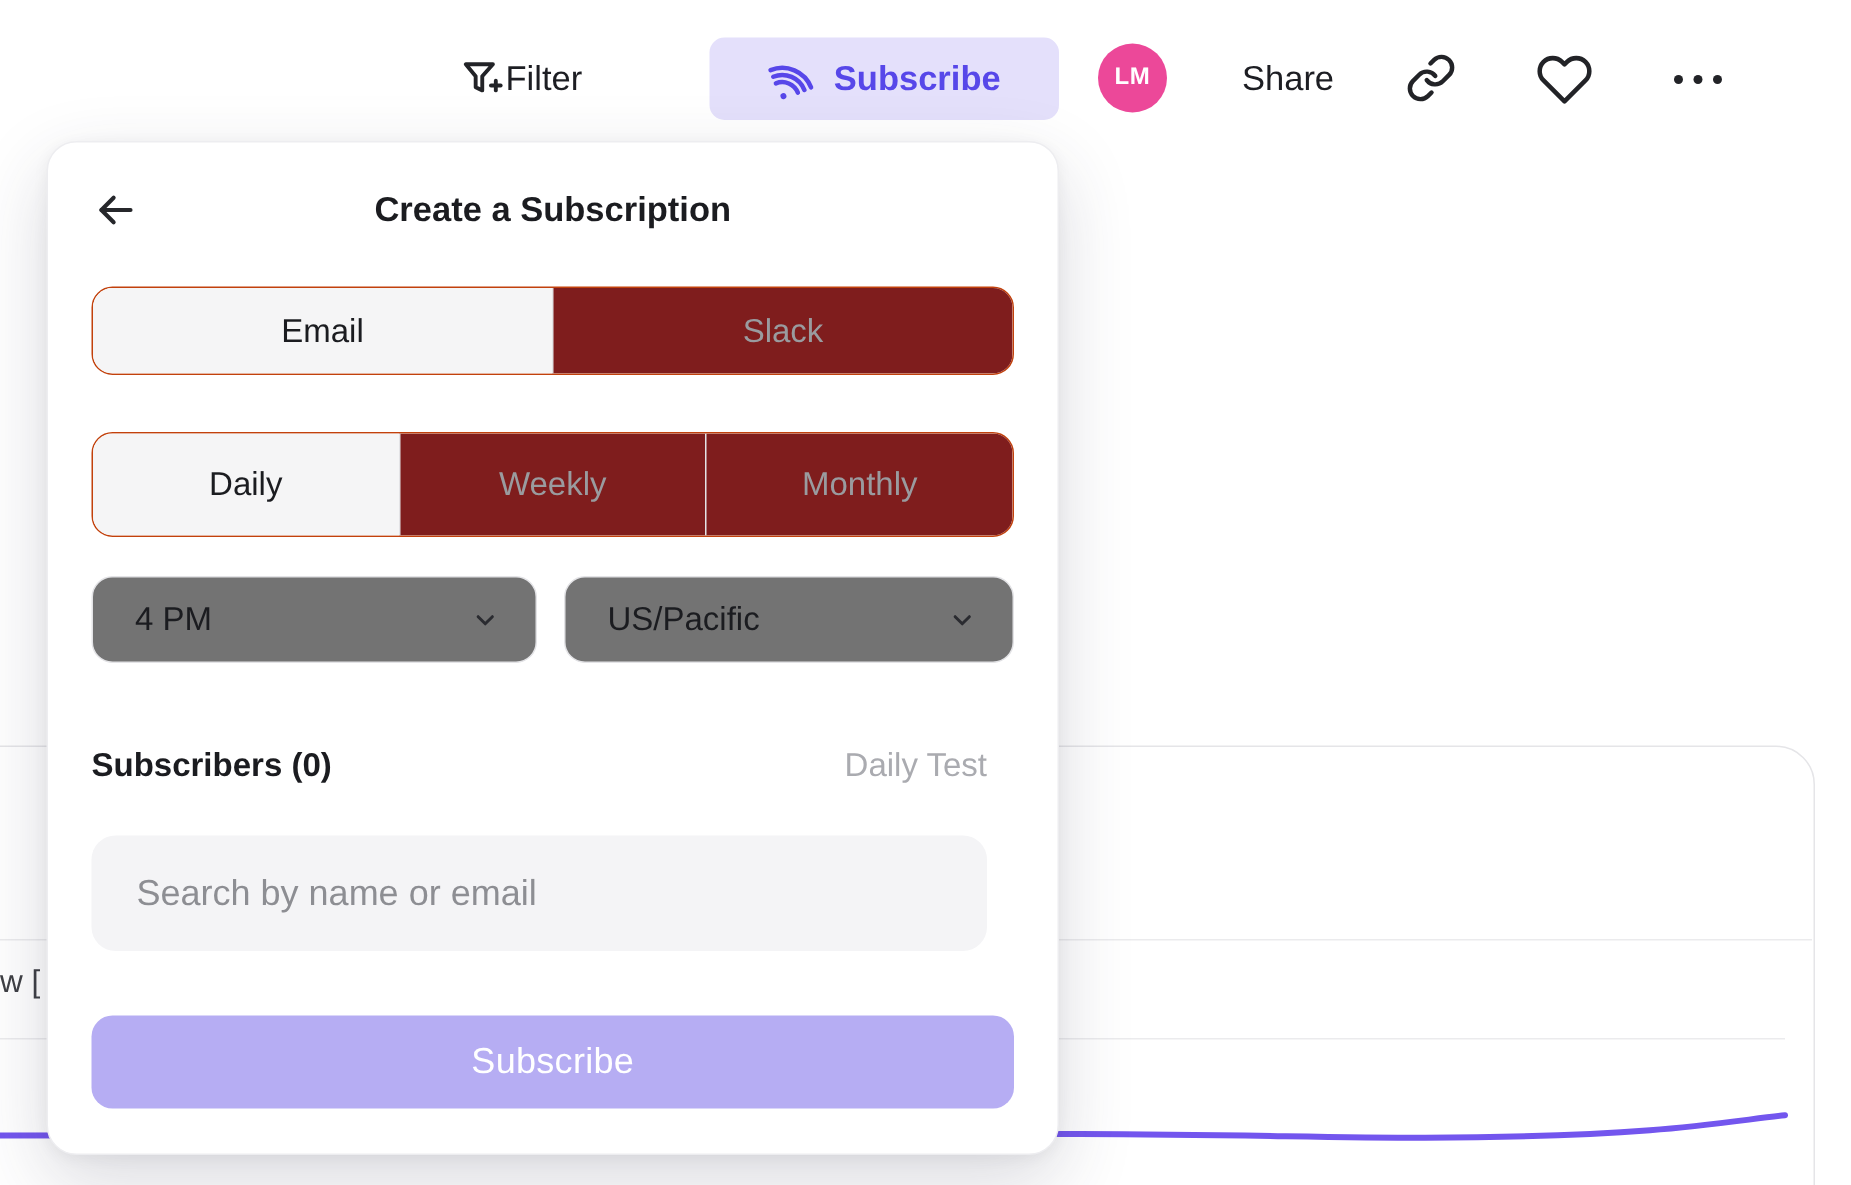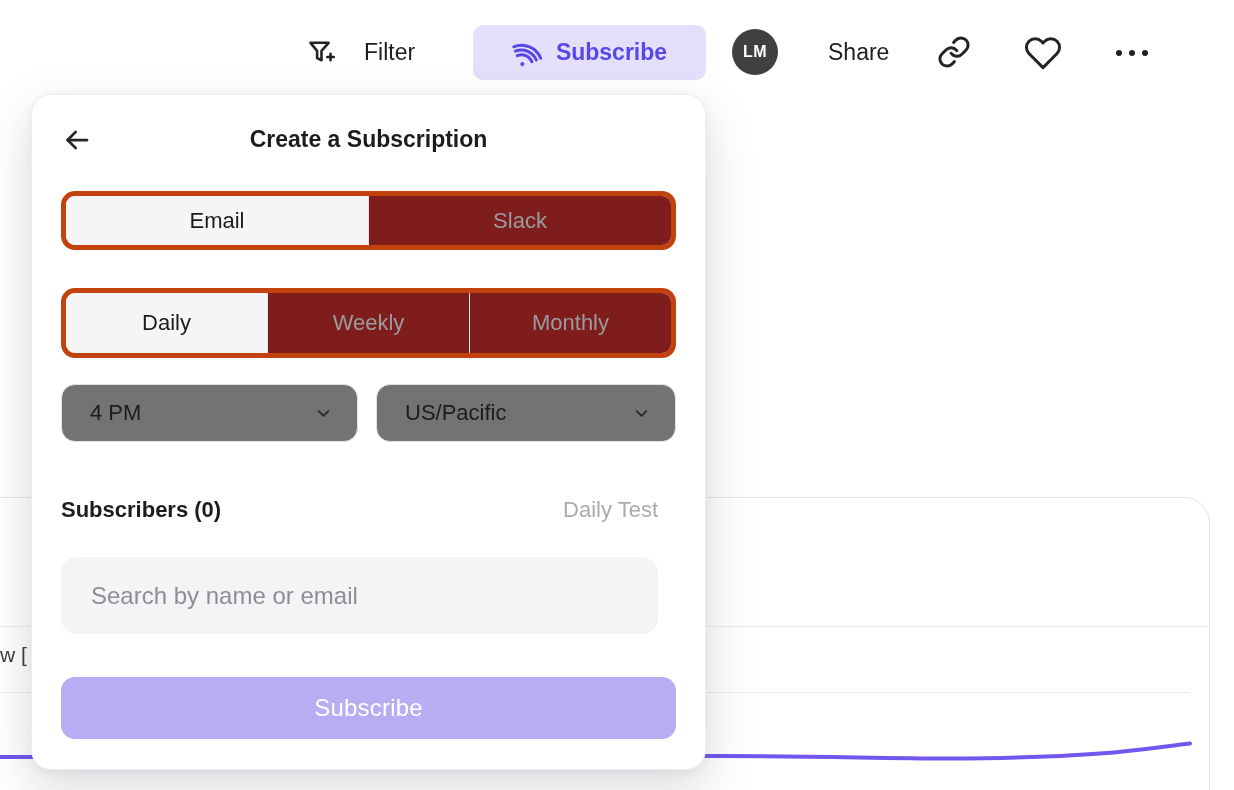--- a/index.html
+++ b/index.html
@@ -14,45 +14,45 @@
   .gridline { position:absolute; height:0; border-top:1.5px solid #ebebed; z-index:1; }
   .gridline-1 { left:0; top:626px; width:1208px; }
   .gridline-2 { left:0; top:692px; width:1190px; }
   .chart-svg { position:absolute; left:0; top:738px; width:1192px; height:30px; z-index:2; }
   .clipped-text { position:absolute; left:0; top:643px; font-size:21px; color:#3f4045;
                   z-index:1; white-space:nowrap; }
 
   
   .topbar { position:absolute; left:0; top:0; width:1234px; height:90px; z-index:5; }
   .tb-item { position:absolute; display:flex; align-items:center; color:#1d1e23; }
-  .filter-group { left:306px; top:28px; height:48px; gap:27px; font-size:23px; font-weight:500; }
+  .filter-group { left:306px; top:28px; height:48px; gap:0; font-size:23px; font-weight:500; }
   .subscribe-pill { left:473px; top:25px; width:233px; height:55px; border-radius:10px;
                     background:#e4e0fb; display:flex; align-items:center; justify-content:center;
                     gap:14px; font-size:23px; font-weight:700; color:#5747e9; }
   .avatar { left:732px; top:29px; width:46px; height:46px; border-radius:50%;
-            background:#404040; display:flex; align-items:center; justify-content:center;
+            background:#ec4899; display:flex; align-items:center; justify-content:center;
             color:#ffffff; font-size:16px; font-weight:700; letter-spacing:.5px; }
   .share-label { left:828px; top:28px; height:48px; font-size:23px; font-weight:500; }
   .icon-btn { display:flex; align-items:center; justify-content:center; }
   .link-btn { left:936px; top:34px; width:36px; height:36px; }
   .heart-btn { left:1023px; top:33px; width:40px; height:40px; }
   .dots-btn { left:1112px; top:44px; width:40px; height:18px; gap:7px; }
   .dot { width:6px; height:6px; border-radius:50%; background:#222327; }
 
   
   .modal { position:absolute; left:31px; top:94px; width:675px; height:676px;
            background:#ffffff; border:1px solid #ededf0; border-radius:20px;
            box-shadow:0 18px 50px rgba(50,50,75,.18), 0 2px 10px rgba(0,0,0,.05);
            z-index:20; }
   .back-btn { position:absolute; left:28px; top:28px; width:34px; height:34px;
               display:flex; align-items:center; justify-content:center; }
   .modal-title { position:absolute; left:0; top:31px; width:100%; text-align:center;
                  font-size:23px; font-weight:700; color:#1b1c20; }
 
-  .segmented { position:absolute; left:29px; width:615px; border:5px solid #c2410c;
+  .segmented { position:absolute; left:29px; width:615px; border:1px solid #c2410c;
                border-radius:14px; display:flex; overflow:hidden; background:#ffffff; }
   .seg-channel { top:96px; height:59px; }
   .seg-frequency { top:193px; height:70px; }
   .segment { flex:1; display:flex; align-items:center; justify-content:center;
              font-size:22px; color:#9a9b9f; background:#7f1d1d; }
   .segment + .segment { border-left:1px solid #e3e3e6; }
   .segment.selected { background:#f5f5f6; color:#1b1c20; font-weight:500; }
 
   .select { position:absolute; top:289px; height:58px; border:1px solid #e3e3e6;
             border-radius:14px; display:flex; align-items:center; justify-content:space-between;

